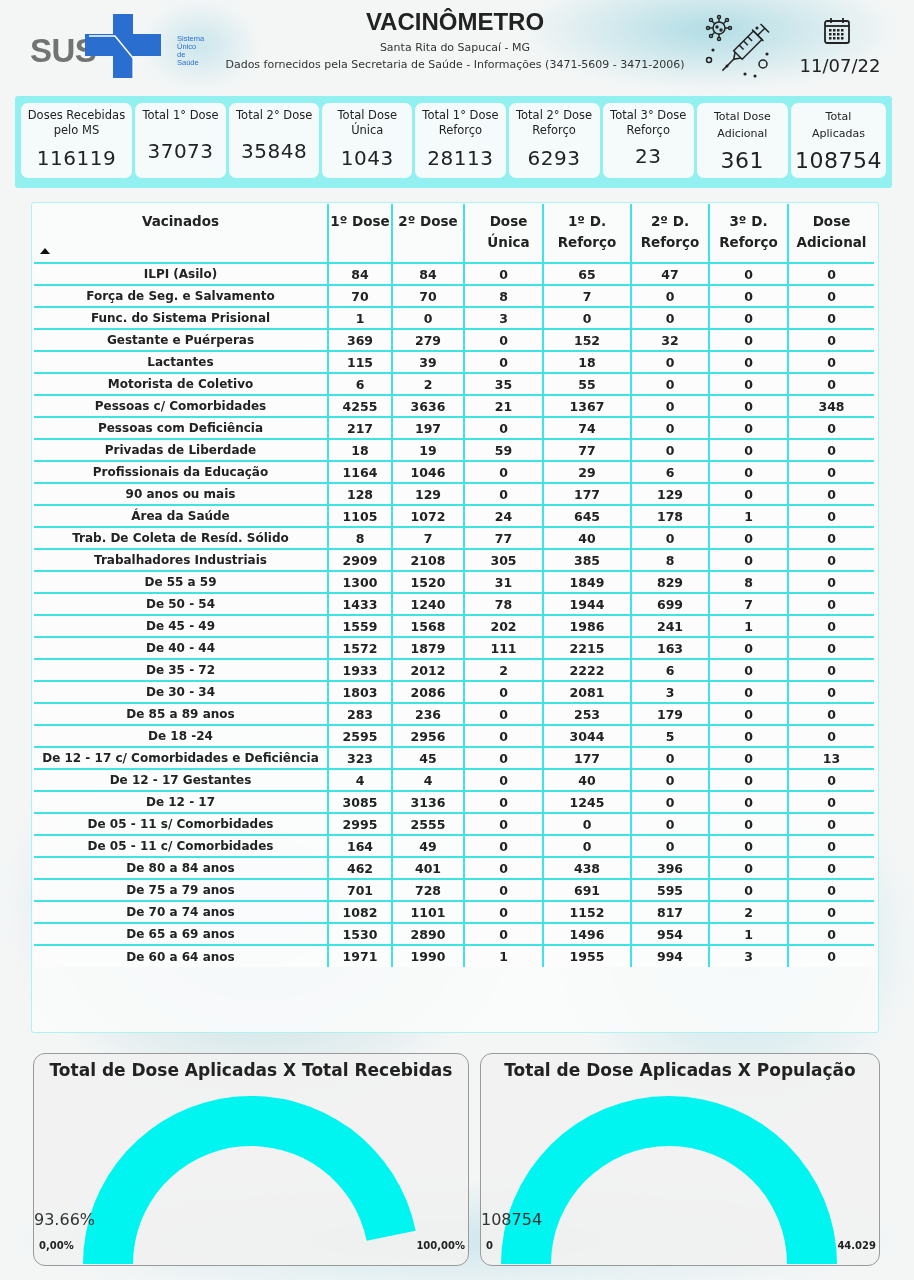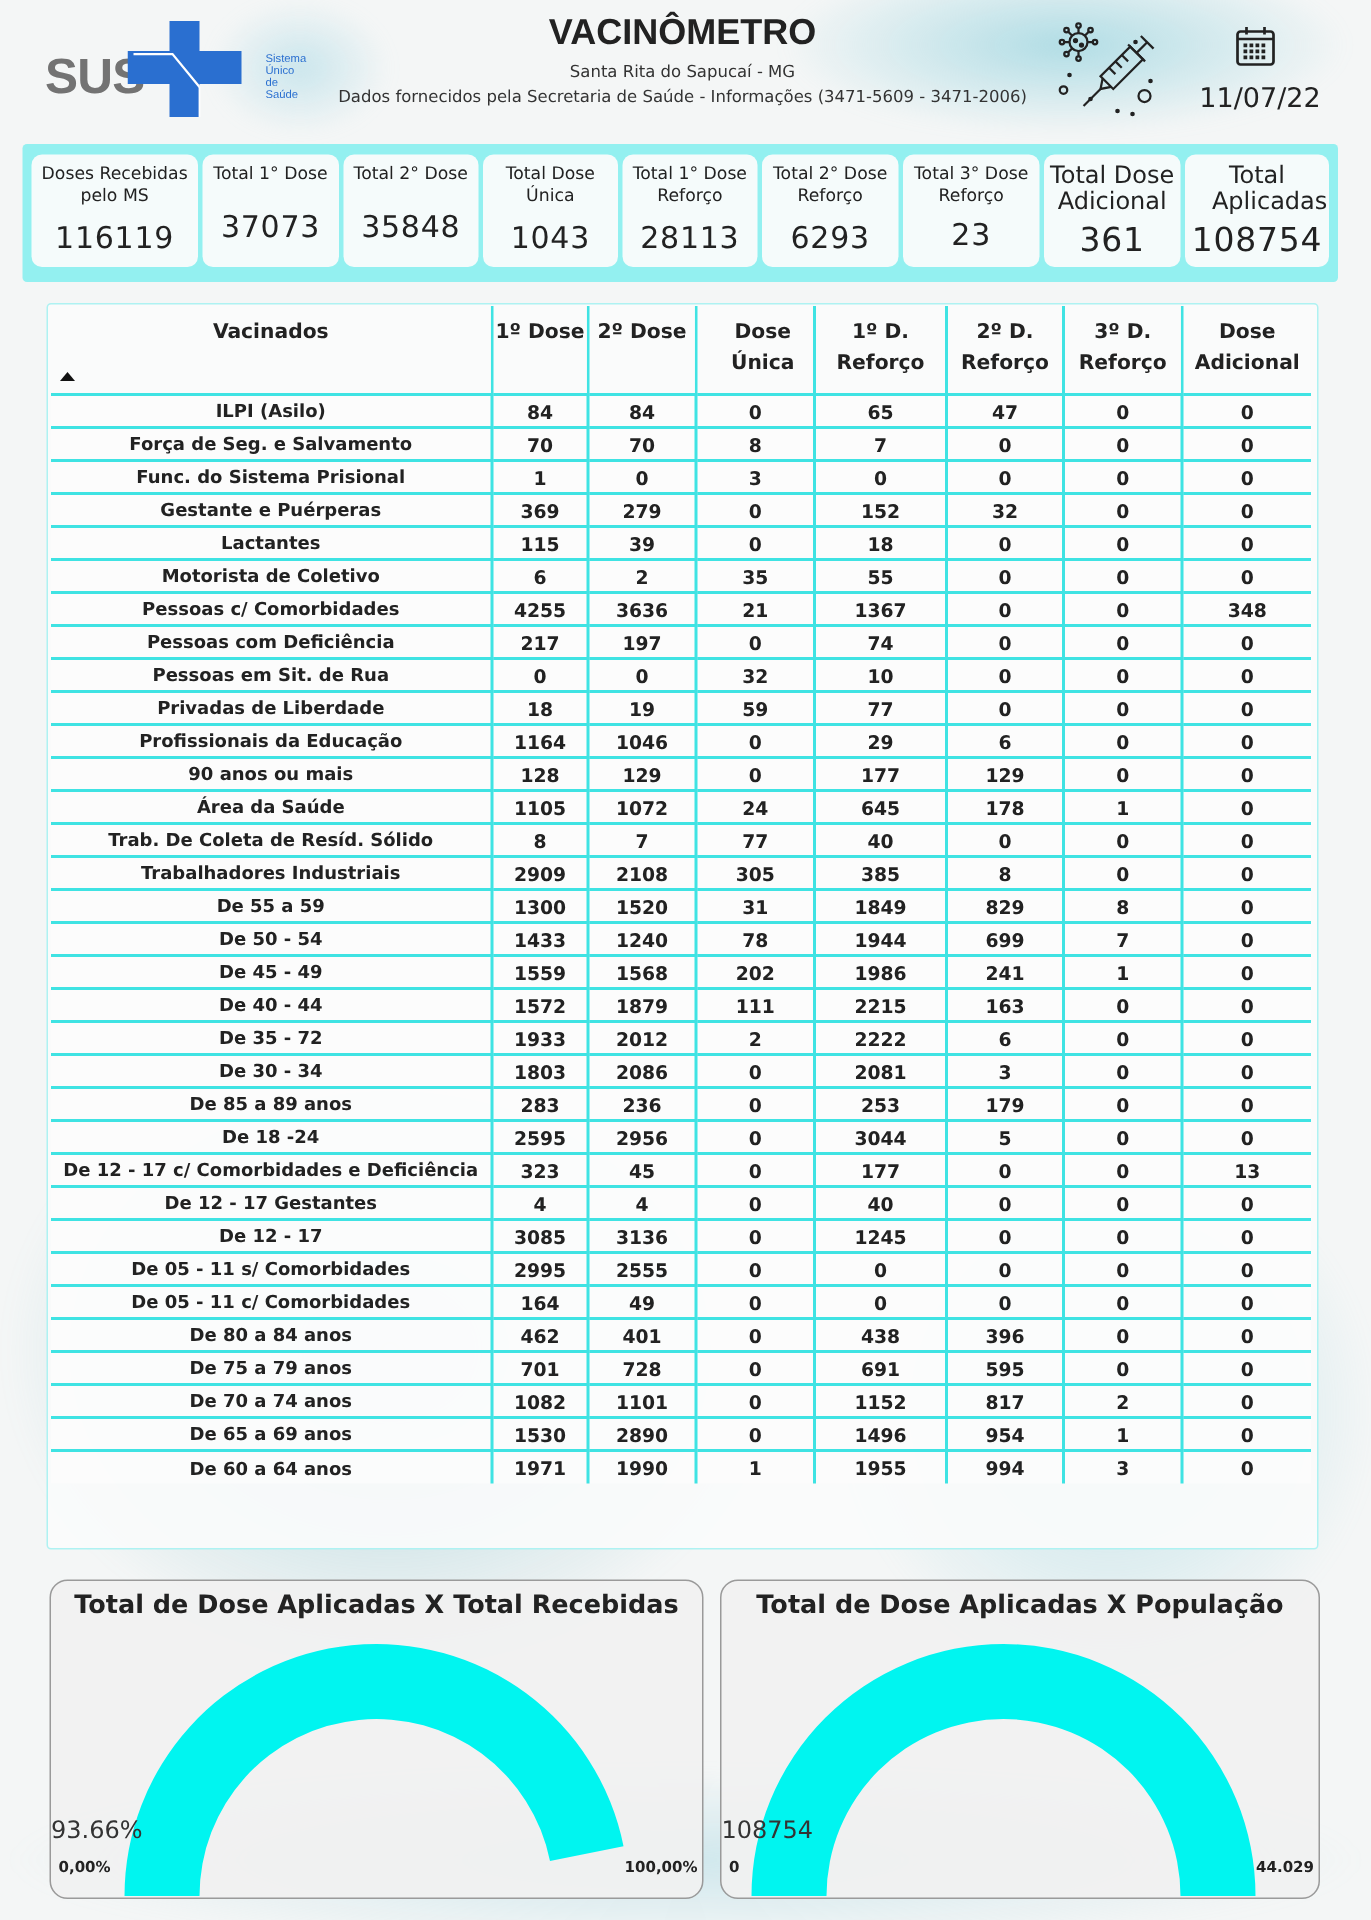--- a/index.html
+++ b/index.html
@@ -29,21 +29,21 @@
   .source { position: absolute; left: 190px; top: 58px; width: 530px; text-align: center; font-family: "DejaVu Sans", sans-serif; font-size: 11px; color: #333; }
   .vaccine-icon { position: absolute; left: 705px; top: 14px; width: 70px; height: 66px; }
   .calendar-icon { position: absolute; left: 822px; top: 16px; width: 30px; height: 30px; }
   .date { position: absolute; left: 792px; top: 55px; width: 96px; text-align: center; font-family: "DejaVu Sans", sans-serif; font-size: 18px; color: #222; }
 
   
   .kpi-band { position: absolute; left: 15px; top: 96px; width: 877px; height: 92px; background: #93f0f0; border-radius: 3px; padding: 7px 6px 0 6px; display: flex; gap: 3px; }
   .kpi { background: #f5fbfb; border-radius: 7px; height: 75px; position: relative; text-align: center; color: #222; }
   .kpi-label { font-family: "DejaVu Sans", sans-serif; font-size: 11.5px; line-height: 15px; padding-top: 5px; color: #222; }
   .kpi-value { position: absolute; left: 0; right: 0; font-family: "DejaVu Sans", sans-serif; font-size: 20px; color: #222; letter-spacing: 0.5px; }
-  .kpi.big .kpi-label { font-size: 16px; line-height: 17px; }
+  .kpi.big .kpi-label { font-size: 11px; line-height: 17px; }
   .kpi.big .kpi-value { font-size: 22px; }
 
   
   .table-wrap { position: absolute; left: 31px; top: 202px; width: 848px; height: 831px; border: 1px solid #aef2f2; border-radius: 3px; background: rgba(250,251,251,0.92); }
   table.vac { position: absolute; left: 2px; top: 1px; border-collapse: collapse; table-layout: fixed; width: 840px; font-family: "DejaVu Sans", sans-serif; font-weight: 700; font-size: 12px; color: #222; }
   table.vac th { height: 59px; vertical-align: top; padding-top: 7px; font-size: 13.5px; line-height: 21px; font-weight: 700; border-right: 2px solid #3fe3e3; border-bottom: 2px solid #3fe3e3; background: rgba(250,251,251,0.9); position: relative; }
   table.vac th:last-child { border-right: none; }
   table.vac td { height: 22px; text-align: center; border-right: 2px solid #3fe3e3; border-bottom: 2px solid #3fe3e3; white-space: nowrap; overflow: hidden; padding: 0 2px; background: rgba(252,252,252,0.72); }
   table.vac td:last-child { border-right: none; }
   table.vac tr:last-child td { border-bottom: none; }
@@ -291,30 +291,20 @@
           <td>Pessoas com Deficiência</td>
           <td class="num">217</td>
           <td class="num">197</td>
           <td class="num">0</td>
           <td class="num">74</td>
           <td class="num">0</td>
           <td class="num">0</td>
           <td class="num">0</td>
         </tr>
         <tr>
-          <td>Pessoas em Sit. de Rua</td>
-          <td class="num">0</td>
-          <td class="num">0</td>
-          <td class="num">32</td>
-          <td class="num">10</td>
-          <td class="num">0</td>
-          <td class="num">0</td>
-          <td class="num">0</td>
-        </tr>
-        <tr>
           <td>Privadas de Liberdade</td>
           <td class="num">18</td>
           <td class="num">19</td>
           <td class="num">59</td>
           <td class="num">77</td>
           <td class="num">0</td>
           <td class="num">0</td>
           <td class="num">0</td>
         </tr>
         <tr>

